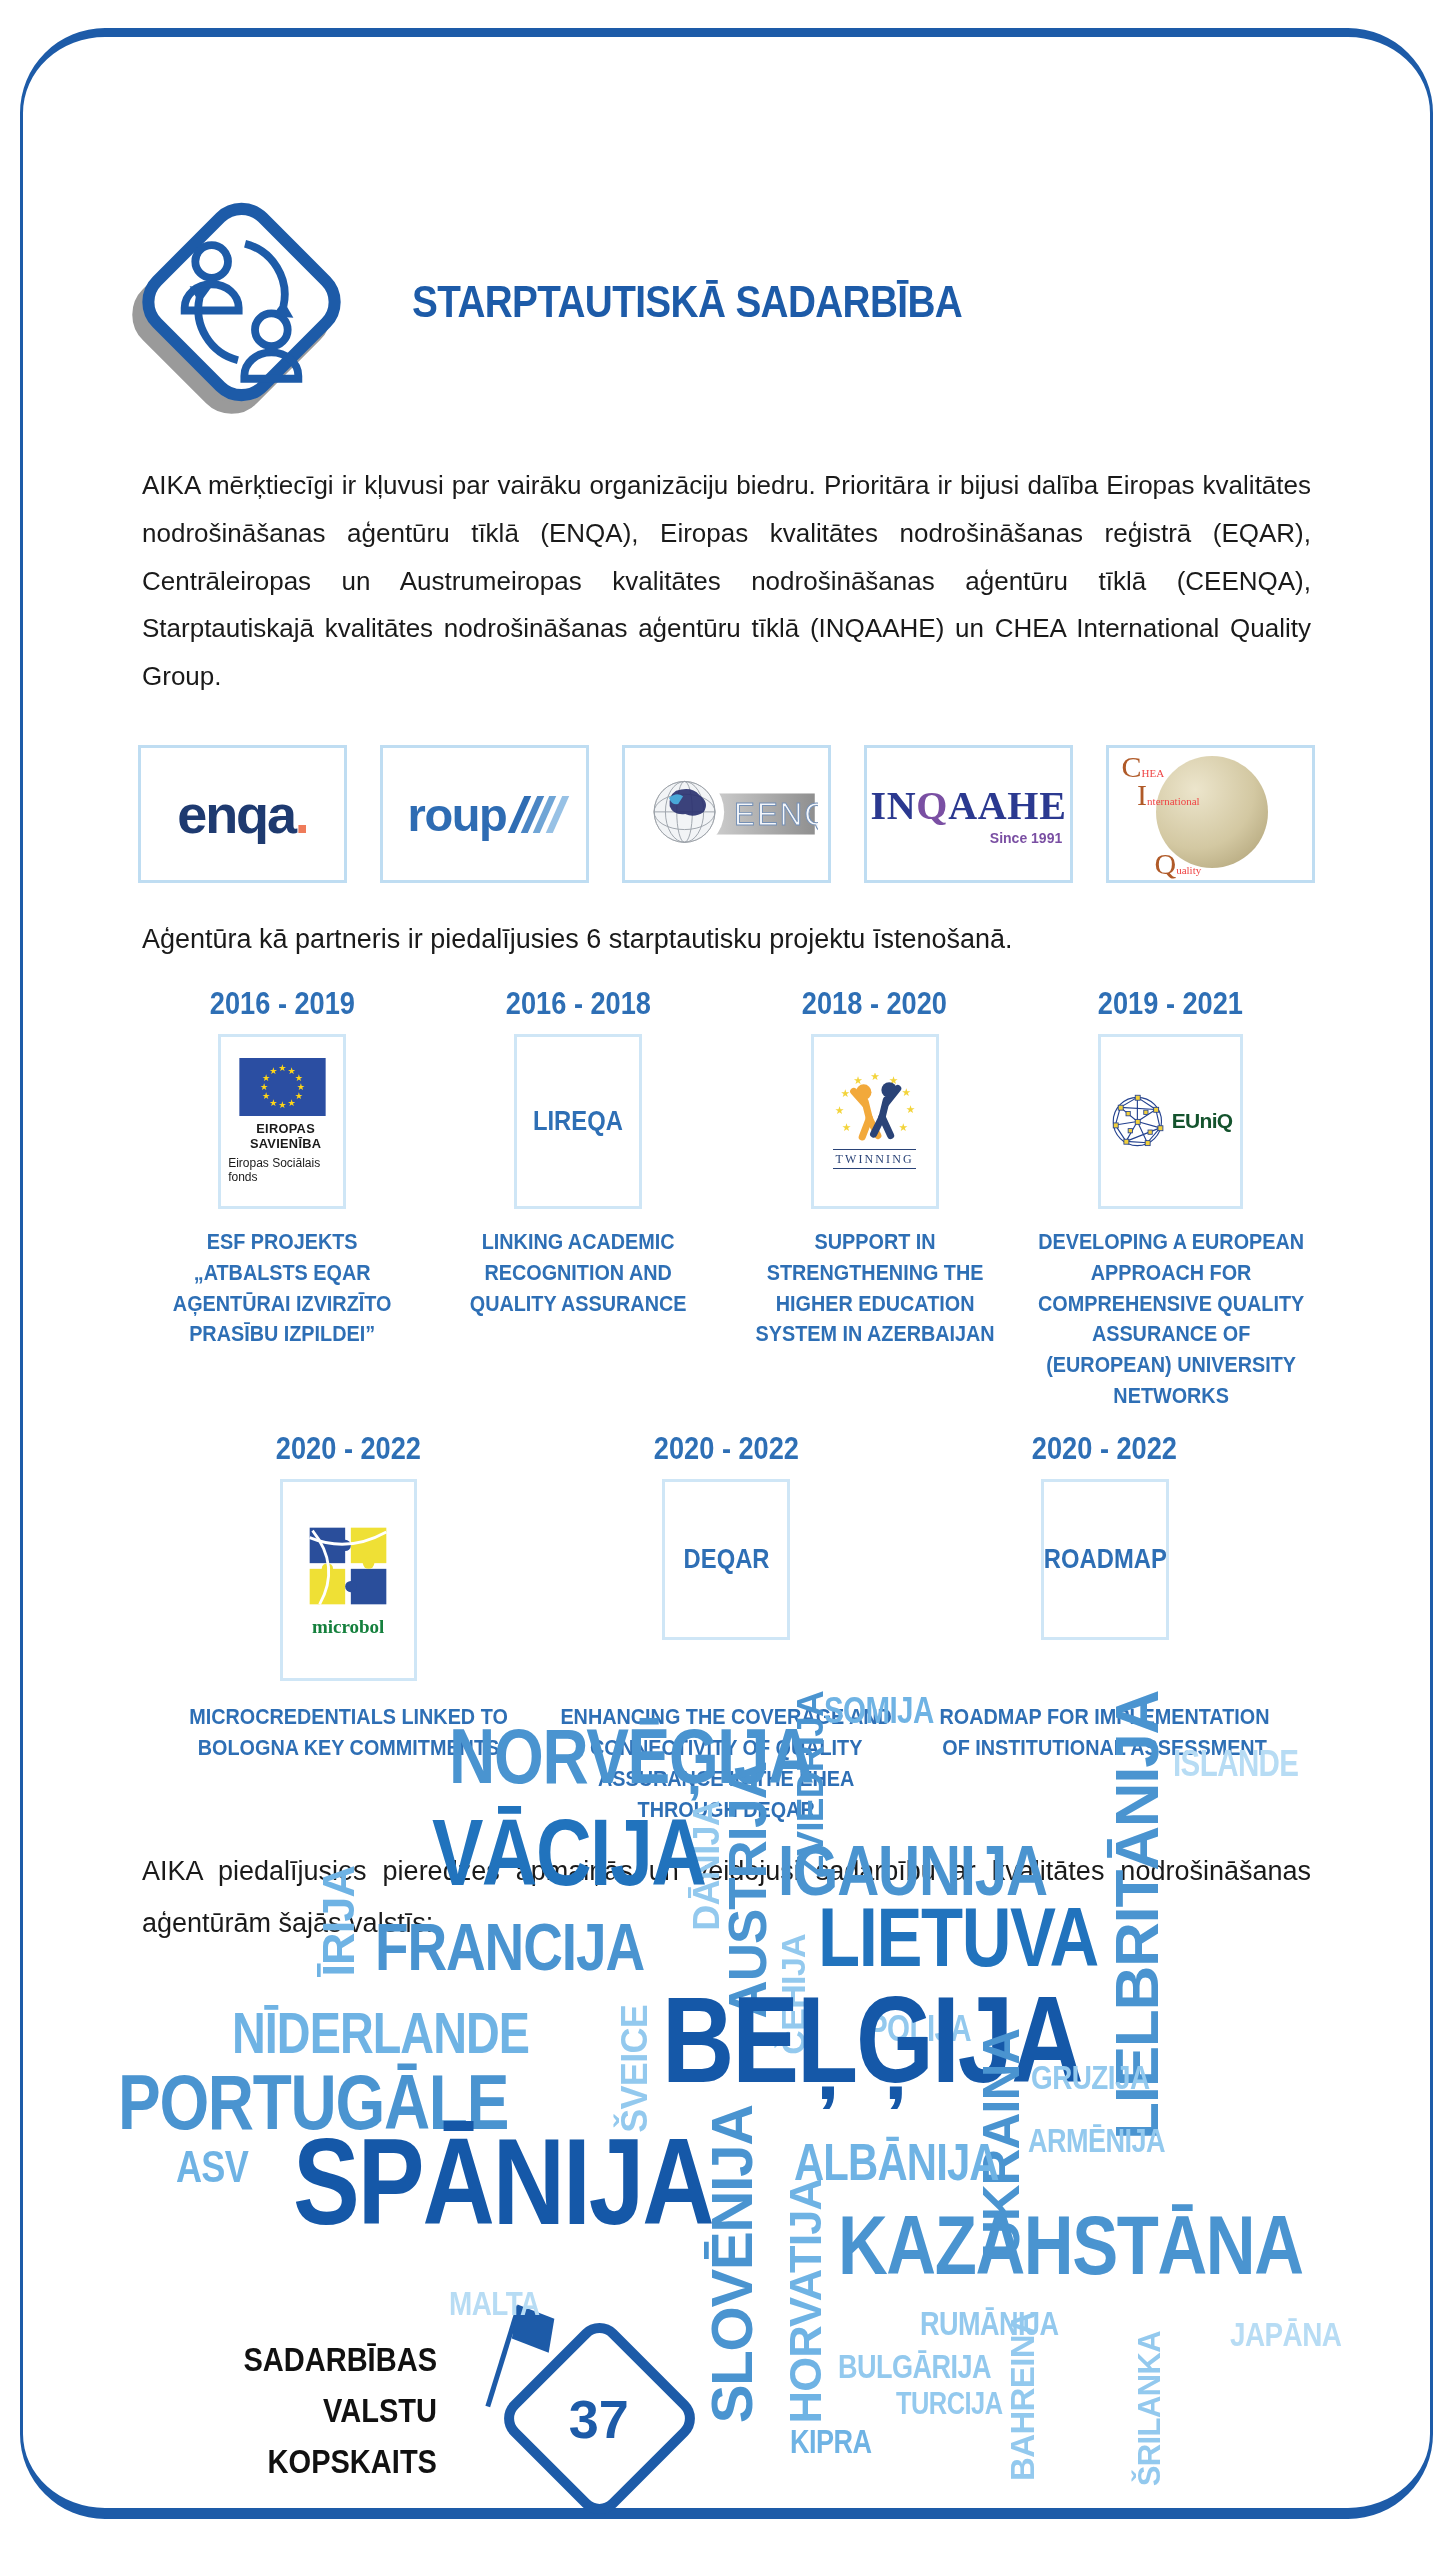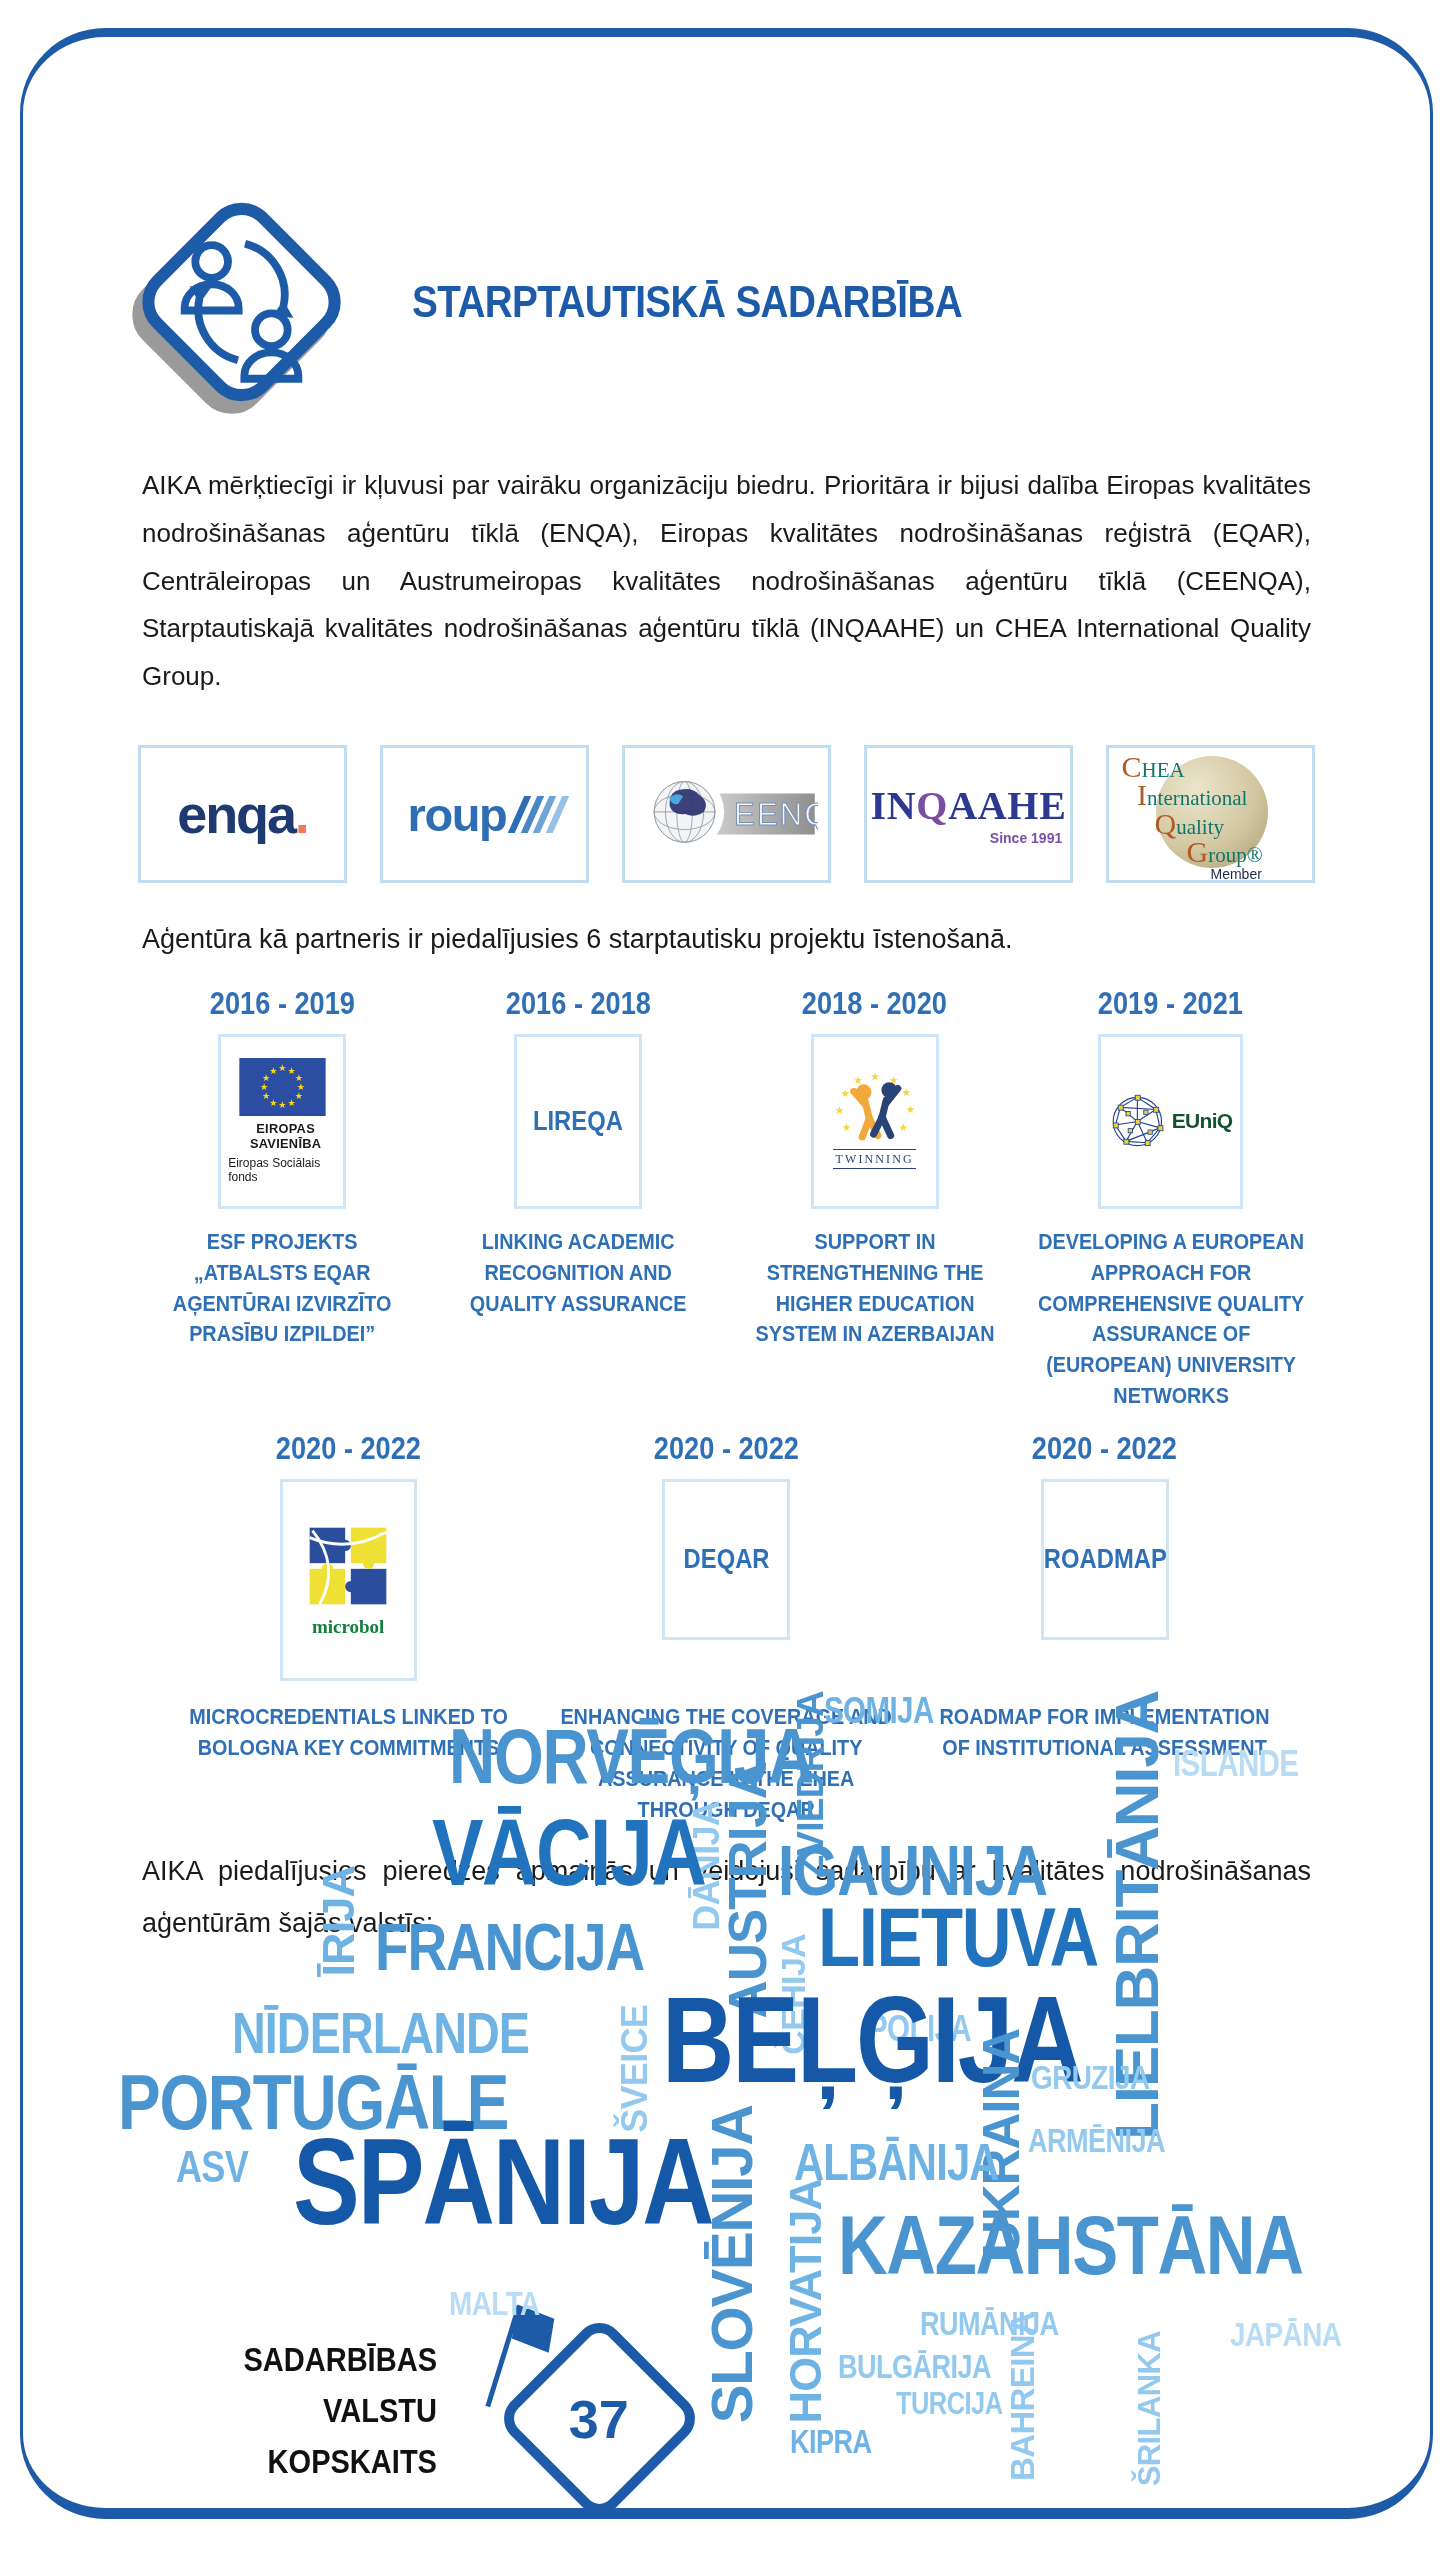--- a/index.html
+++ b/index.html
@@ -34,22 +34,22 @@
   .inqaahe{text-align:center;font-family:"Liberation Serif","DejaVu Serif",serif;}
   .inq-line{font-size:40px;font-weight:bold;color:#2b3990;letter-spacing:0.7px;}
   .inq-q{color:#7a4fa3;}
   .inq-since{font-size:14px;font-weight:bold;color:#7a4fa3;text-align:right;margin:1.4px 4.3px 0 0;
              font-family:"Liberation Sans",sans-serif;}
   .chea{position:relative;width:178px;height:122px;font-family:"Liberation Serif","DejaVu Serif",serif;}
   .chea::before{content:"";position:absolute;left:34px;top:2.8px;width:112px;height:112px;border-radius:50%;
      background:radial-gradient(circle at 35% 30%,#ece5cc,#d3c8a2 55%,#a89a6e);}
   .chea-line{position:relative;line-height:.94;}
   .chea-big{font-size:30px;color:#b05a28;}
-  .chea-sm{font-size:21px;color:#0f766e;}
-  .chea-line.i2{margin-left:15.6px;}.chea-line.i3{margin-left:33px;}.chea-line.i4{margin-left:65px;}
+  .chea-sm{font-size:11px;color:#ef4444;}
+  .chea-line.i2{margin-left:15.6px;}.chea-line.i3{margin-left:33px;margin-top:40px;}.chea-line.i4{margin-left:65px;}
   .chea-member{position:relative;font-size:14px;font-weight:normal;color:#1a2a4a;margin-left:89px;
                font-family:"Liberation Sans",sans-serif;}
 
   
   .lead{margin:41px 75px 0;font-size:27px;}
   .projects-row{display:grid;grid-template-columns:repeat(4,1fr);margin:30px 67px 0;text-align:center;}
   .projects-row.three{grid-template-columns:repeat(3,1fr);margin:18.5px 92px 0;}
   .proj{display:flex;flex-direction:column;align-items:center;}
   .proj-year{display:inline-block;font-size:32px;font-weight:bold;color:#2e6fb5;
              transform:scaleX(.85);transform-origin:center top;white-space:nowrap;}

